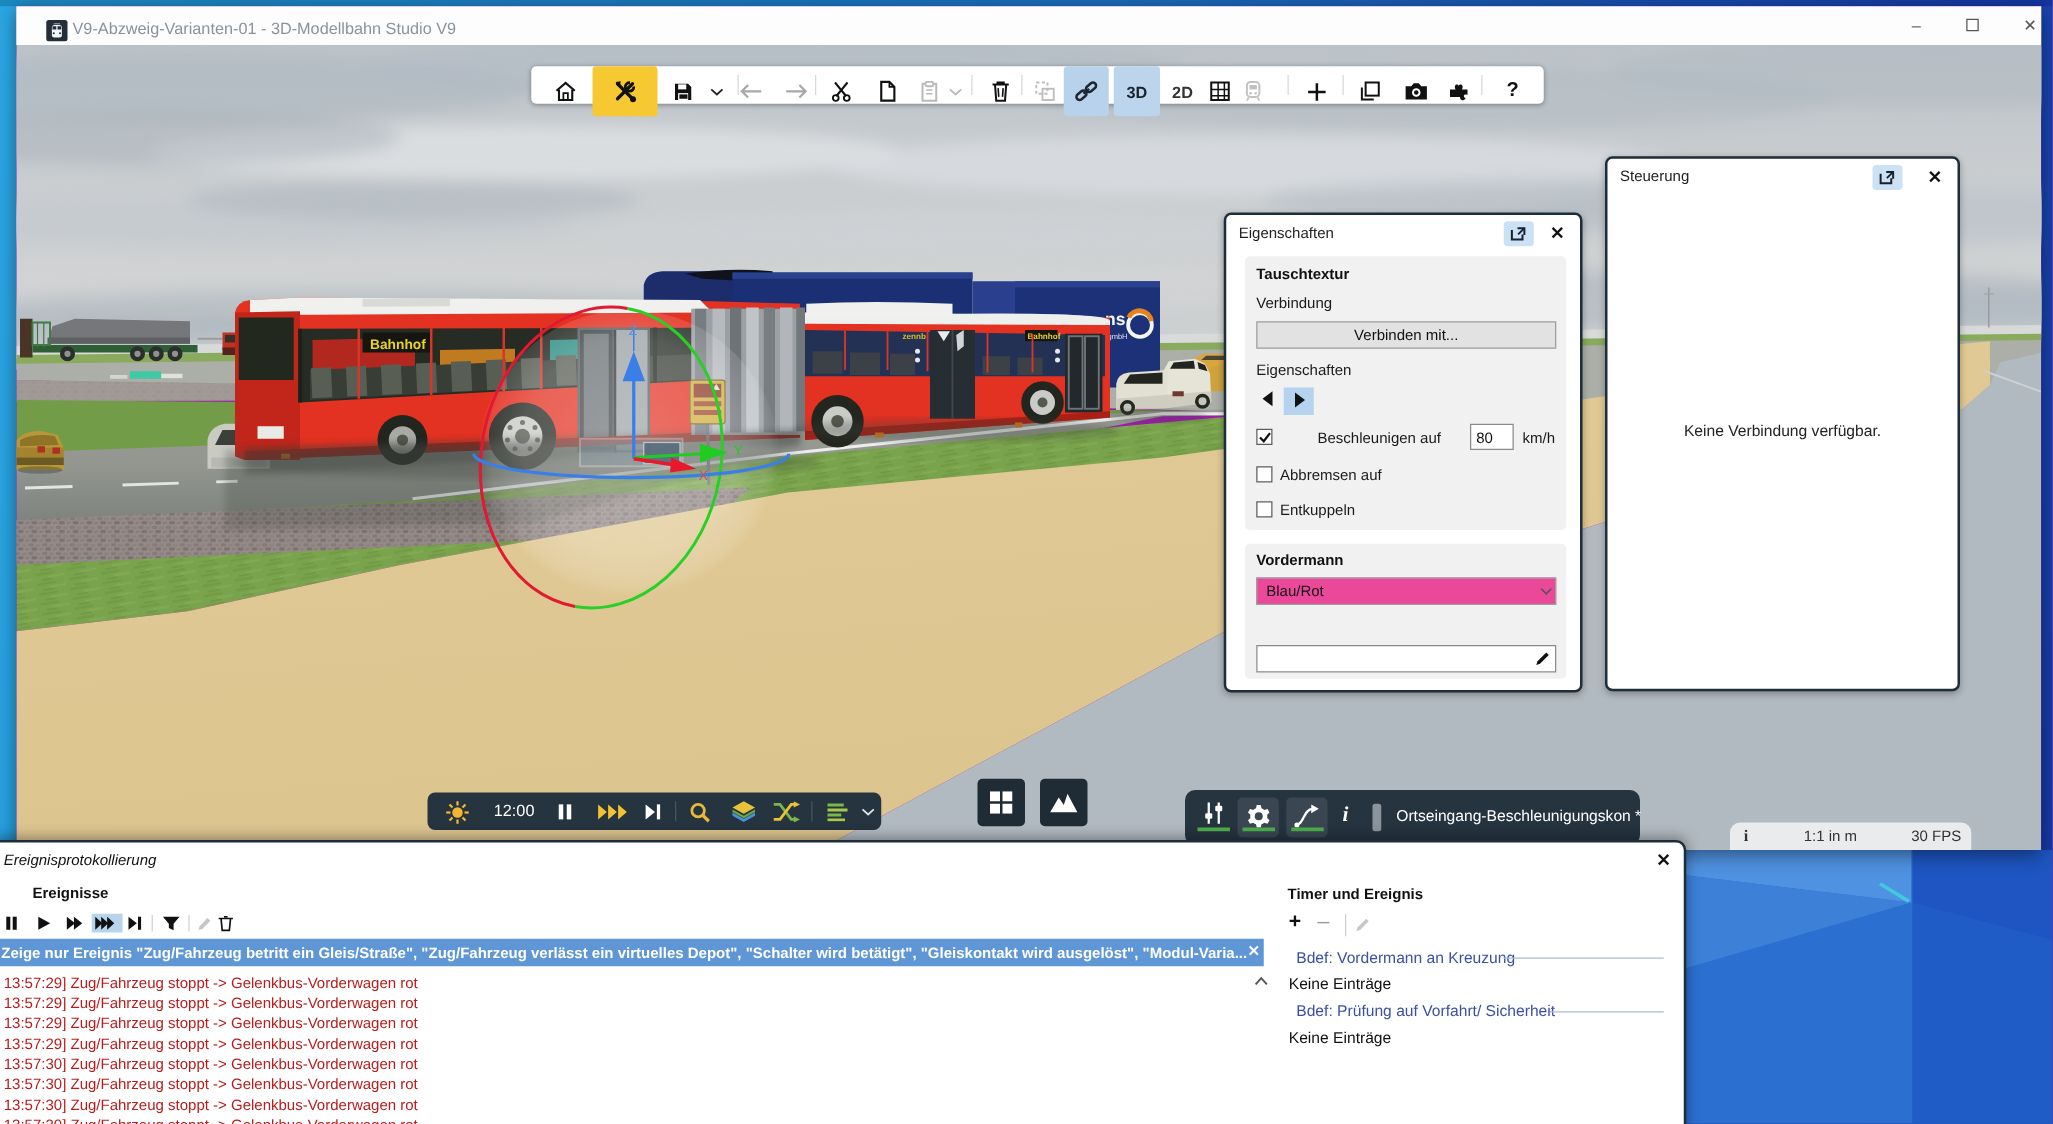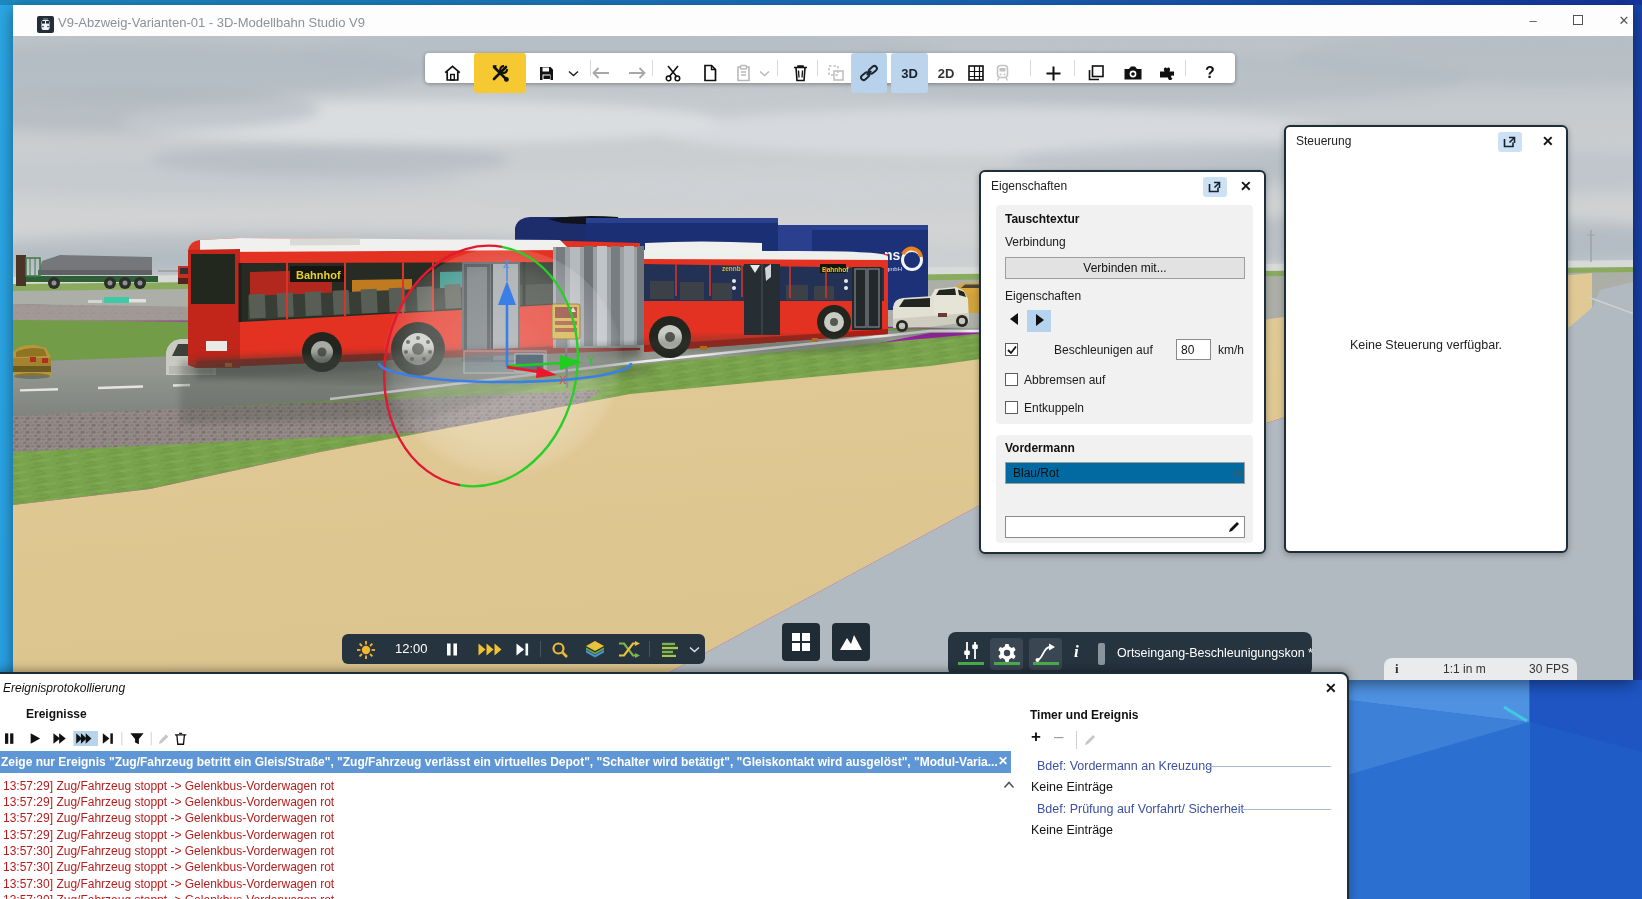--- a/index.html
+++ b/index.html
@@ -666,41 +666,41 @@
     </svg>
   <div class="lbl" style="left:57px;top:171px;margin-left:16px;">Beschleunigen auf</div>
   <div class="abs" style="left:195px;top:167px;width:35px;height:21px;background:#fff;border:1px solid #8a8a8a;font-size:12px;color:#111;padding:3px 0 0 4px;">80</div>
   <div class="lbl" style="left:237px;top:171px;">km/h</div>
   <div class="cb" style="left:24px;top:201px;"></div>
   <div class="lbl" style="left:43px;top:201px;">Abbremsen auf</div>
   <div class="cb" style="left:24px;top:229px;"></div>
   <div class="lbl" style="left:43px;top:229px;">Entkuppeln</div>
   <div class="sect" style="top:263px;height:108px;"></div>
   <div class="blbl" style="left:24px;top:269px;">Vordermann</div>
-  <div class="abs" style="left:24px;top:290px;width:240px;height:22px;background:#0369a1;border:1px solid #9e9e9e;font-size:12px;color:#111;padding:3px 0 0 7px;">Blau/Rot</div>
+  <div class="abs" style="left:24px;top:290px;width:240px;height:22px;background:#ec4899;border:1px solid #9e9e9e;font-size:12px;color:#111;padding:3px 0 0 7px;">Blau/Rot</div>
   <svg class="abs" style="left:251px;top:298px;" width="10" height="6" viewBox="0 0 10 6">
       <path d="M1 1 L5 5 L9 1" fill="none" stroke="#555" stroke-width="1.3"></path>
     </svg>
   <div class="blbl" style="left:24px;top:323px;margin-top:28px;">Tauschtextur</div>
   <div class="abs" style="left:24px;top:344px;width:240px;height:22px;background:#fff;border:1px solid #8a8a8a;"></div>
   <svg class="abs" style="left:247px;top:349px;" width="12" height="12" viewBox="0 0 12 12">
       <path d="M1 11 L2 8 L9 1 L11 3 L4 10 Z" fill="#111"></path>
     </svg>
 </div>
 
 <div id="steu" class="abs panel">
   <div class="ptitle">Steuerung</div>
   <div class="popbtn" style="left:212px;top:5px;"></div>
   <svg class="abs" style="left:217px;top:9px;" width="13" height="12" viewBox="0 0 13 12">
       <path d="M1.5 3 V10.5 H10 V6.5" fill="none" stroke="#16222c" stroke-width="1.6"></path>
       <path d="M6 1.5 H11.5 V7" fill="none" stroke="#16222c" stroke-width="1.6"></path>
       <line x1="11.5" y1="1.5" x2="6.5" y2="6.5" stroke="#16222c" stroke-width="1.6"></line>
     </svg>
   <div class="pclose" style="left:256px;top:6px;">✕</div>
-  <div class="abs" style="left:0;top:211px;width:280px;text-align:center;font-size:12.5px;color:#222;">Keine Steuerung verfügbar.</div>
+  <div class="abs" style="left:0;top:211px;width:280px;text-align:center;font-size:12.5px;color:#222;">Keine Verbindung verfügbar.</div>
 </div>
 
 <div id="evt" class="abs">
   <div class="ev" style="left:8px;top:7px;font-style:italic;">Ereignisprotokollierung</div>
   <div class="pclose" style="left:1330px;top:6px;">✕</div>
   <div class="ev" style="left:9px;top:33px;font-weight:bold;margin-left:22px;">Ereignisse</div>
   <svg class="abs" style="left:9px;top:57px;" width="190" height="15.2" viewBox="0 0 200 16">
     <g fill="#111">
       <rect x="1" y="2.5" width="3.4" height="11"></rect>
         <rect x="6.4" y="2.5" width="3.4" height="11"></rect>

